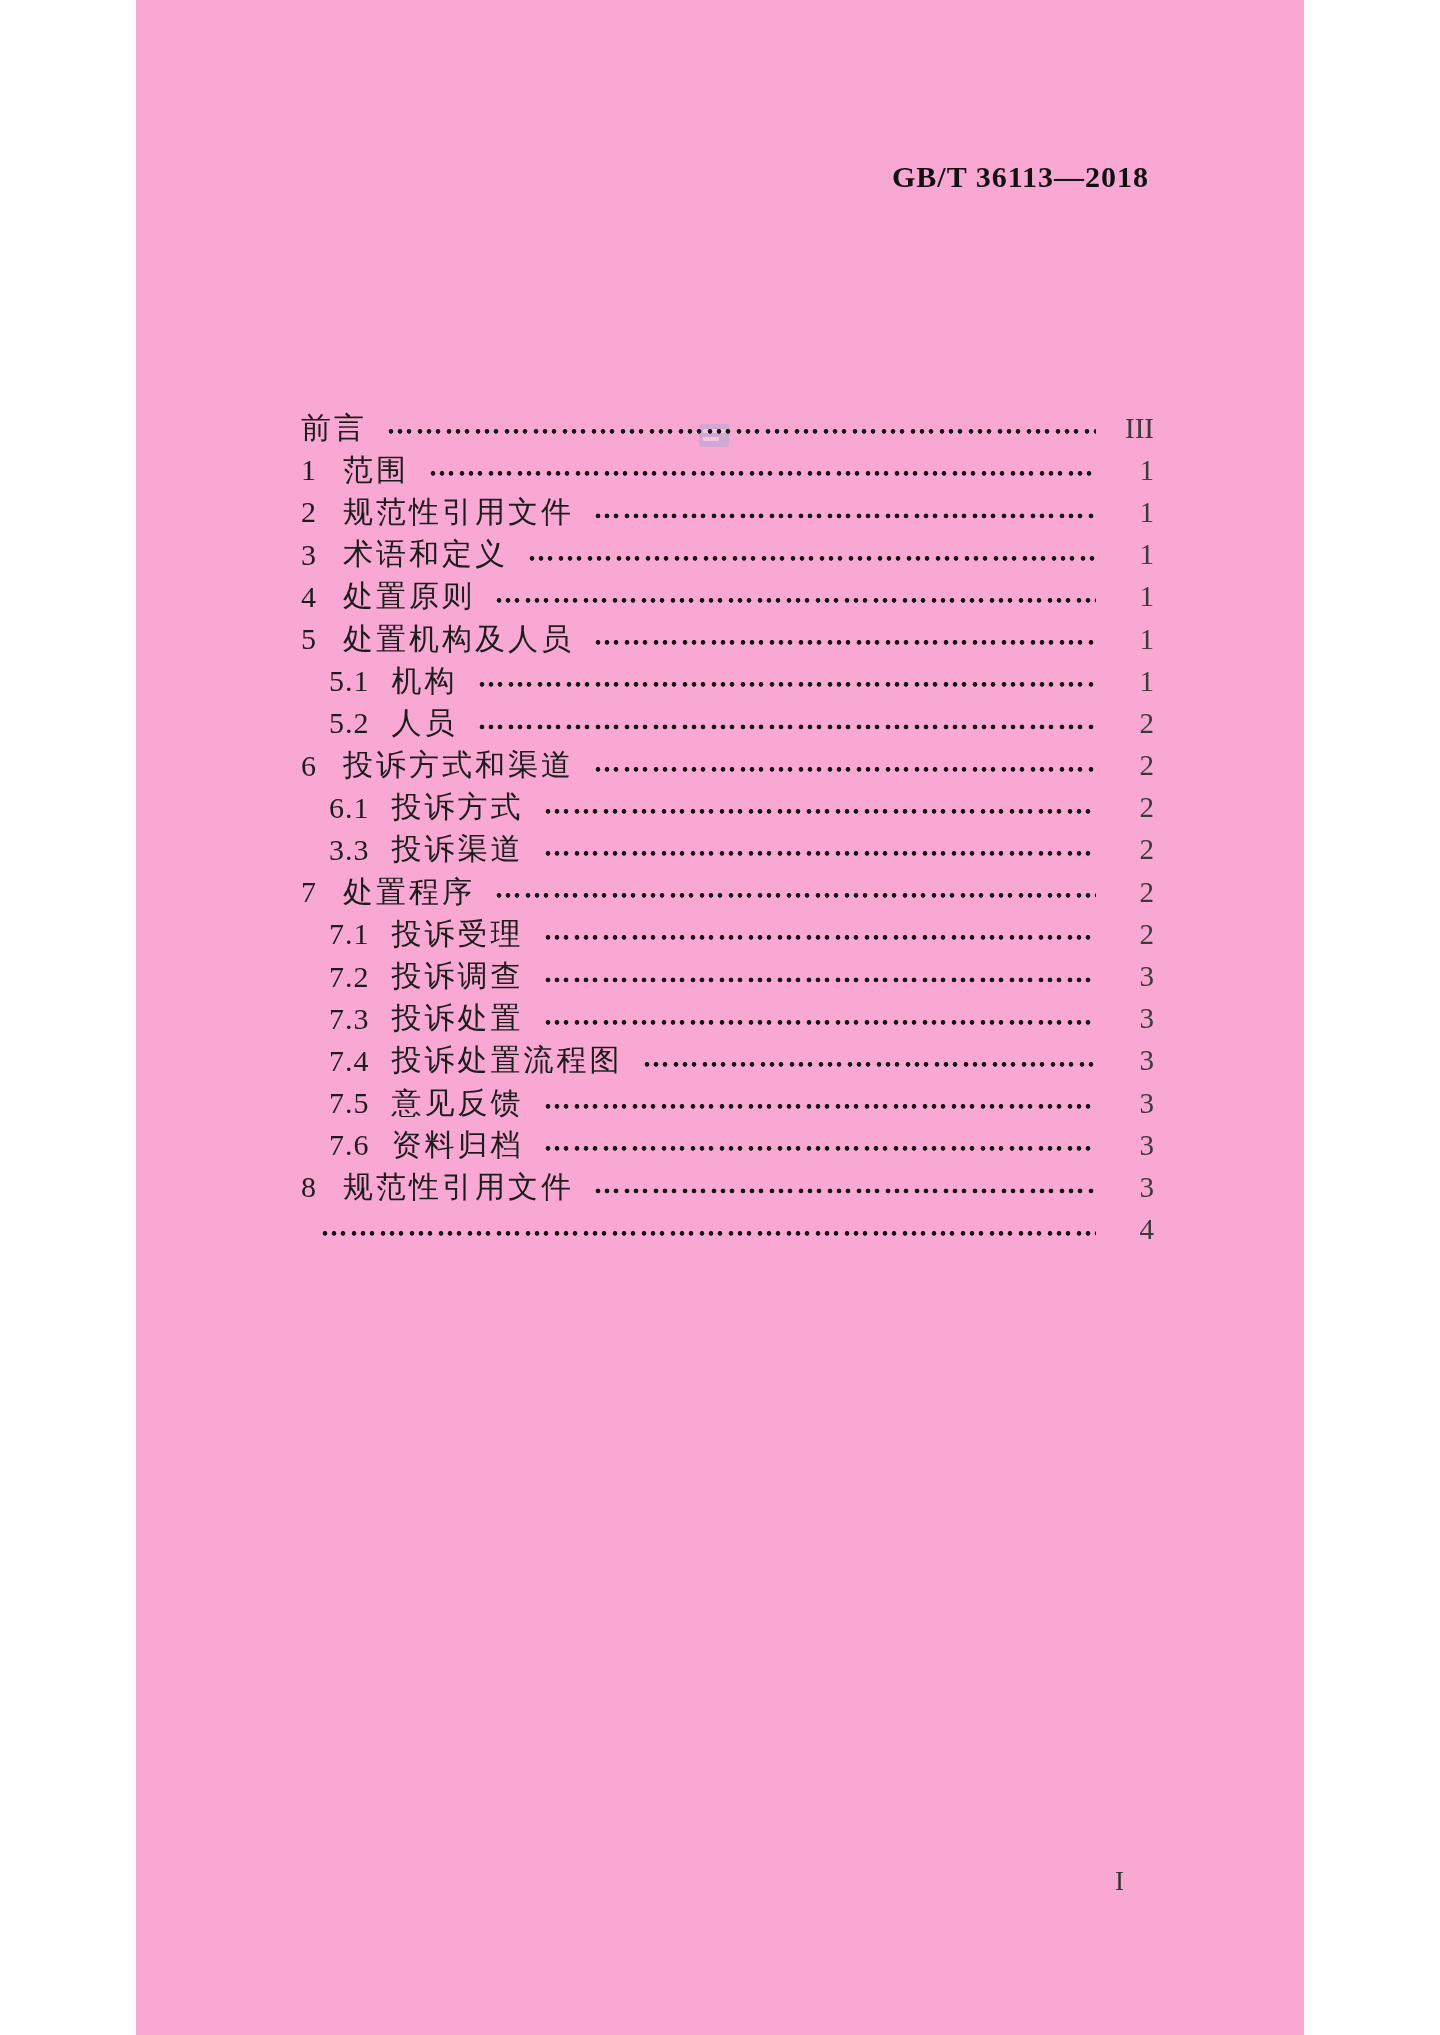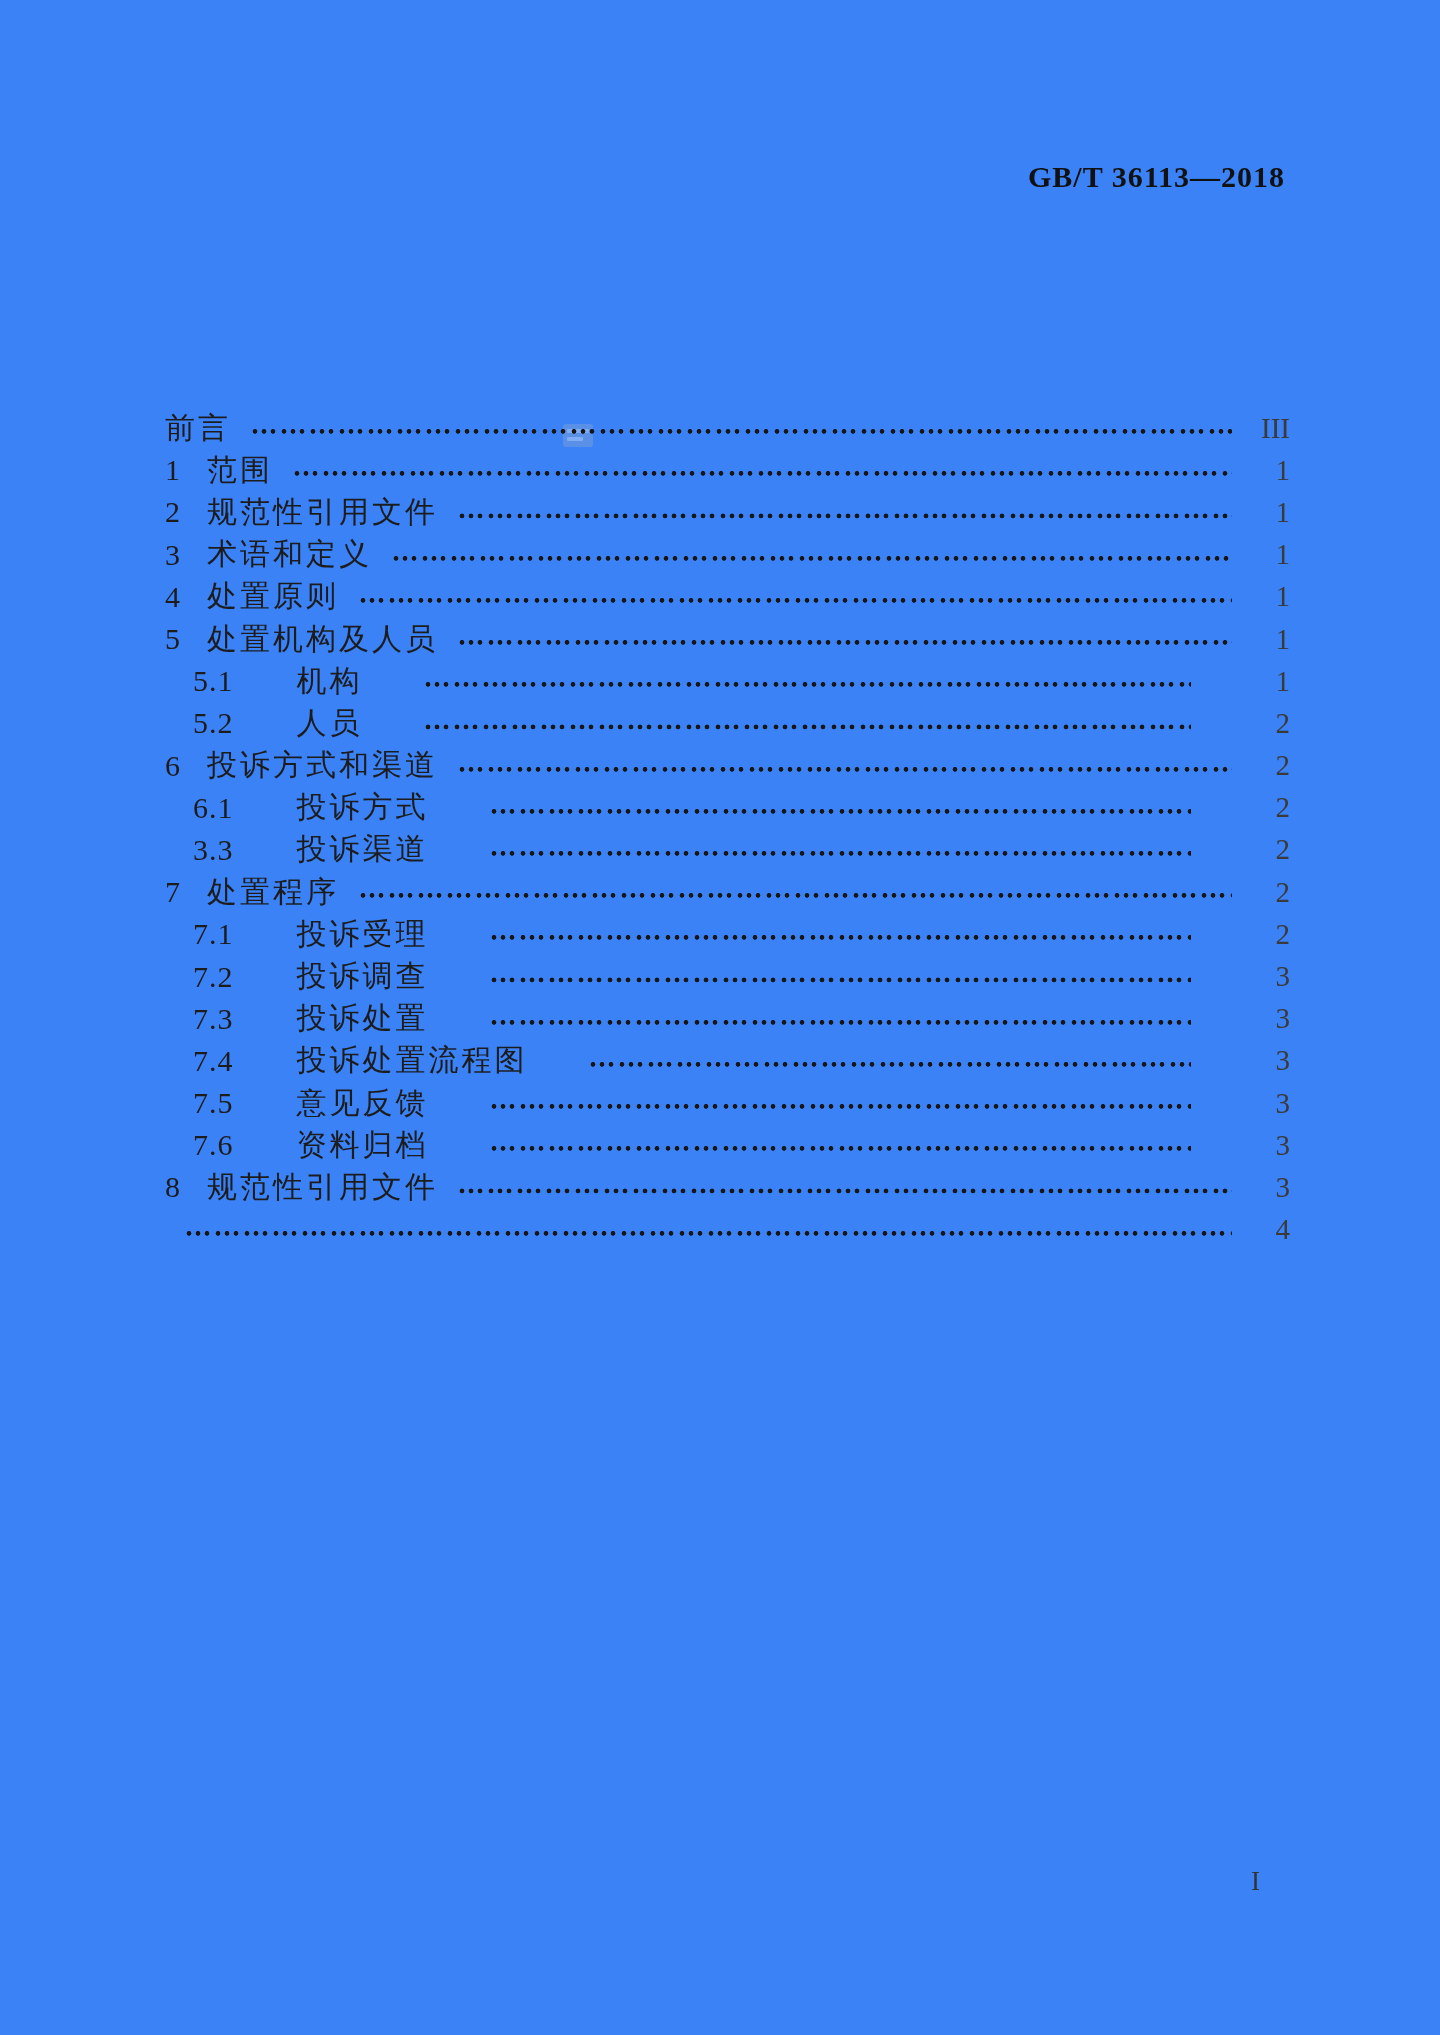--- a/index.html
+++ b/index.html
@@ -2,24 +2,24 @@
 <html><head>
 <meta charset="utf-8">
 <style>
   html, body {
     margin: 0;
     padding: 0;
     background: #ffffff;
   }
   .page {
     position: relative;
-    width: 1440px;
+    width: 1168px;
     height: 2035px;
     margin: 0 auto;
-    background: #3b82f6;
+    background: #f9a8d4;
     overflow: hidden;
     font-family: "Liberation Serif", "DejaVu Serif", serif;
     color: #1c1c1c;
   }
   .header-code {
     position: absolute;
     top: 160px;
     right: 155px;
     font-size: 30px;
     font-weight: 700;
@@ -72,21 +72,21 @@
     height: 42.2px;
     font-size: 30px;
     letter-spacing: 3px;
     white-space: nowrap;
   }
   .toc-row .num {
     flex: none;
     margin-right: 26px;
     letter-spacing: 1px;
   }
-  .toc-row.sub { padding-left: 28px; gap: 41px; }
+  .toc-row.sub { padding-left: 28px; }
   .toc-row.sub .num { margin-right: 22px; }
   .toc-row .title {
     flex: none;
   }
   .toc-row .leader {
     flex: 1 1 auto;
     align-self: stretch;
     margin: 0 16px 0 20px;
     background-image:
       radial-gradient(circle at 4px 58%, #161616 2px, transparent 2.7px),

